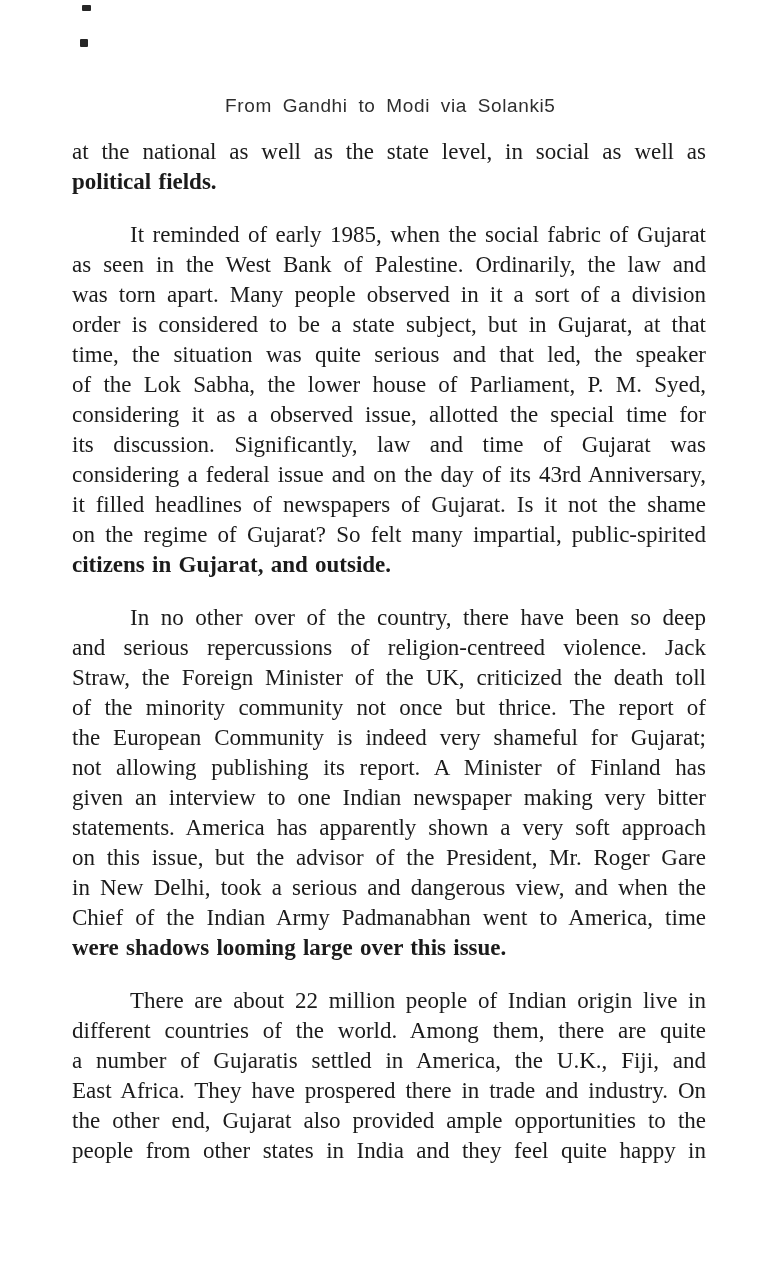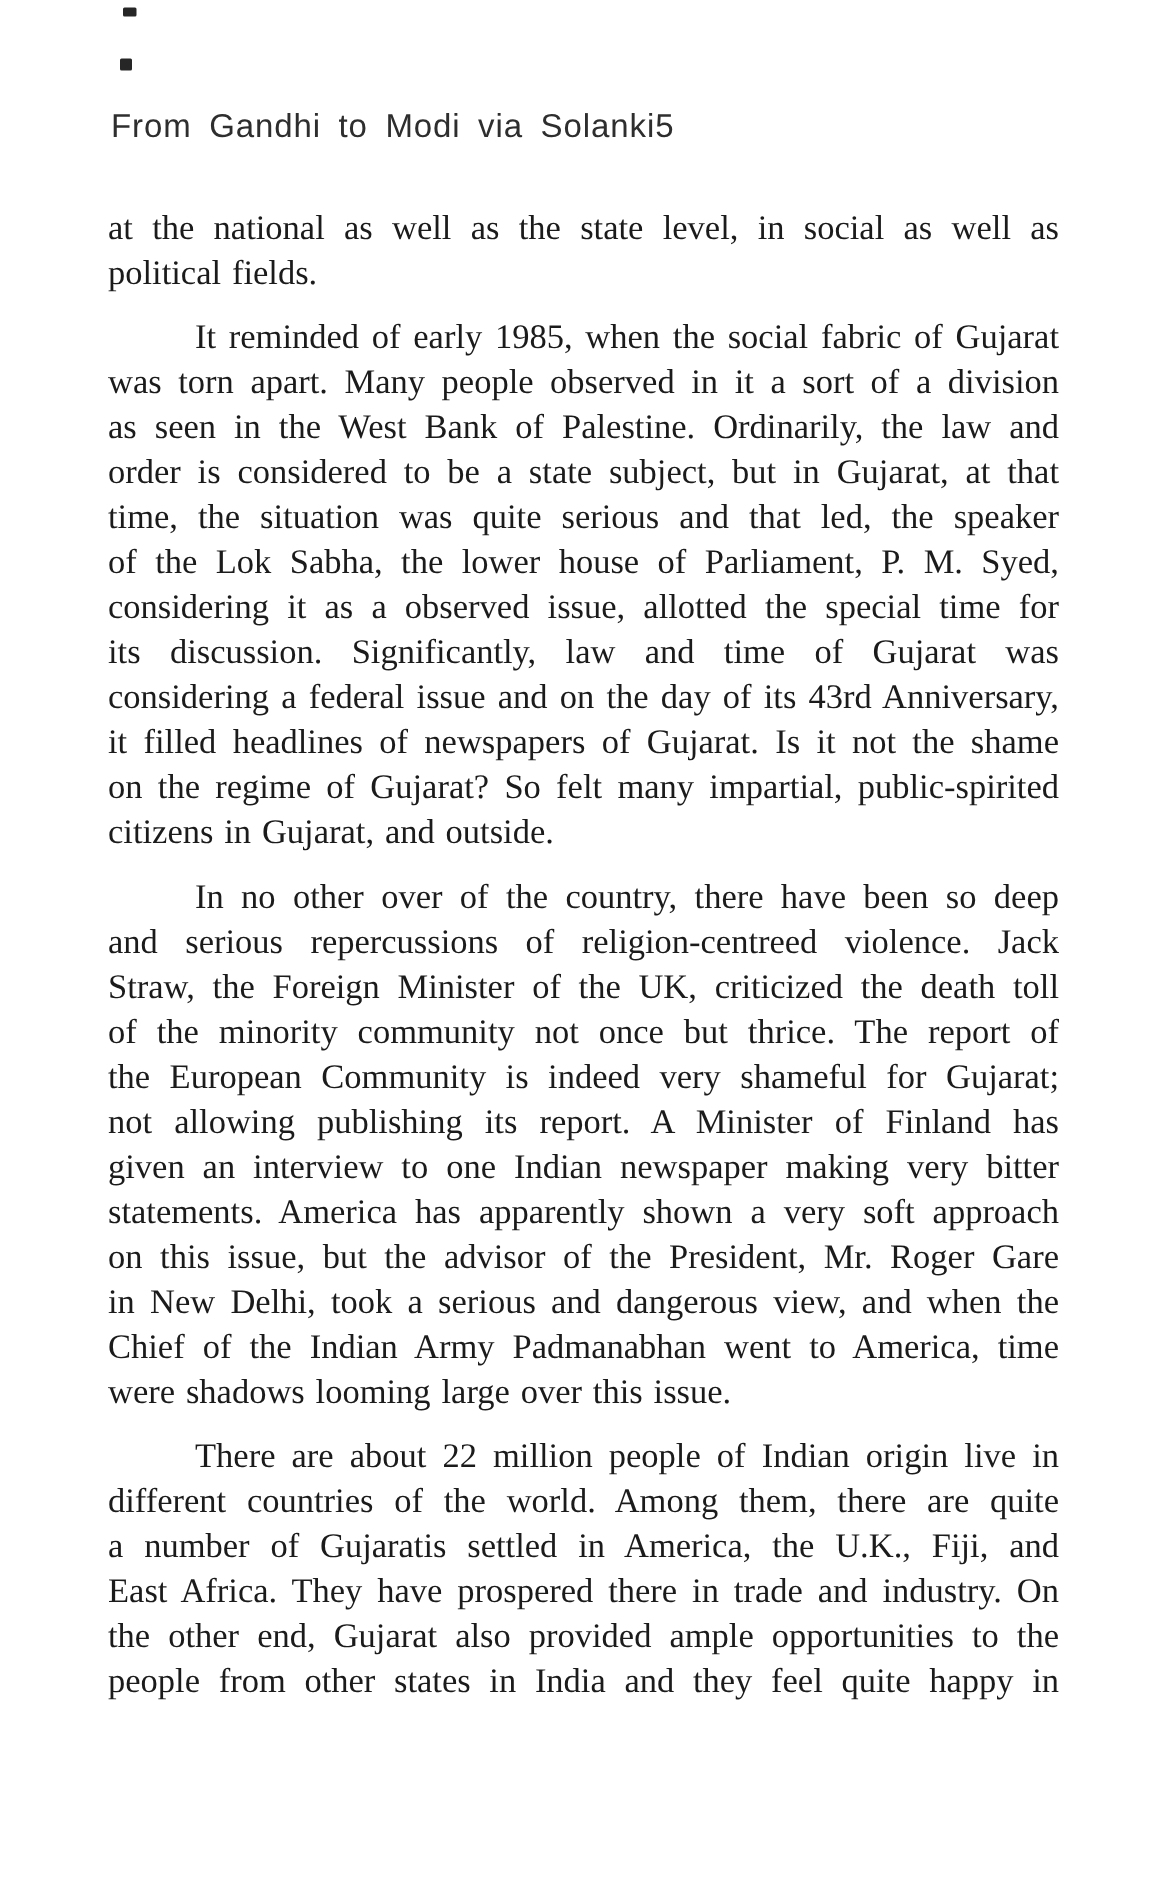--- a/index.html
+++ b/index.html
@@ -18,54 +18,54 @@
   }
   .ink-mark {
     position: absolute;
     background: #262626;
     border-radius: 1px;
   }
   .ink-mark.m1 { left: 82px; top: 5px;  width: 9px; height: 6px; }
   .ink-mark.m2 { left: 80px; top: 39px; width: 8px; height: 8px; }
   .running-header {
     position: absolute;
-    top: 74px;
+    top: 96px;
     left: 74px;
     right: 64px;
     display: flex;
-    justify-content: flex-start;
+    justify-content: center;
     align-items: baseline;
     font-family: "Liberation Sans", sans-serif;
-    font-size: 22px;
+    font-size: 19px;
     line-height: 19px;
     color: var(--header-color, #2e2e2e);
     letter-spacing: 0.6px;
     word-spacing: 5px;
   }
   .running-header .page-number {
     letter-spacing: 0;
     word-spacing: 0;
   }
   .body-text {
     position: absolute;
     top: 137px;
     left: 72px;
     width: 634px;
     font-size: 23px;
     line-height: 30px;
     color: var(--text-color, #1b1b1b);
     word-spacing: 1.5px;
   }
-  .para + .para { margin-top: 13px; }
+  .para + .para { margin-top: 23px; }
   .line {
     text-align: justify;
     text-align-last: justify;
     white-space: normal;
   }
-  .line.last { text-align-last: left; }
+  .line.last { text-align-last: left; font-weight: bold; }
   .line.indent { text-indent: 58px; }
 </style>
 </head>
 <body>
 
 <div class="page" style="--bg: #ffffff; --text-color: #1b1b1b; --header-color: #2e2e2e;">
 
   <span class="ink-mark m1"></span>
   <span class="ink-mark m2"></span>
 
@@ -75,22 +75,22 @@
   </div>
 
   <div class="body-text">
 
   <div class="para">
         <div class="line">at the national as well as the state level, in social as well as</div>
         <div class="line last">political fields.</div>
       </div>
       <div class="para">
         <div class="line indent">It reminded of early 1985, when the social fabric of Gujarat</div>
+        <div class="line">as seen in the West Bank of Palestine. Ordinarily, the law and</div>
         <div class="line">was torn apart. Many people observed in it a sort of a division</div>
-        <div class="line">as seen in the West Bank of Palestine. Ordinarily, the law and</div>
         <div class="line">order is considered to be a state subject, but in Gujarat, at that</div>
         <div class="line">time, the situation was quite serious and that led, the speaker</div>
         <div class="line">of the Lok Sabha, the lower house of Parliament, P. M. Syed,</div>
         <div class="line">considering it as a observed issue, allotted the special time for</div>
         <div class="line">its discussion. Significantly, law and time of Gujarat was</div>
         <div class="line">considering a federal issue and on the day of its 43rd Anniversary,</div>
         <div class="line">it filled headlines of newspapers of Gujarat. Is it not the shame</div>
         <div class="line">on the regime of Gujarat? So felt many impartial, public-spirited</div>
         <div class="line last">citizens in Gujarat, and outside.</div>
       </div>

